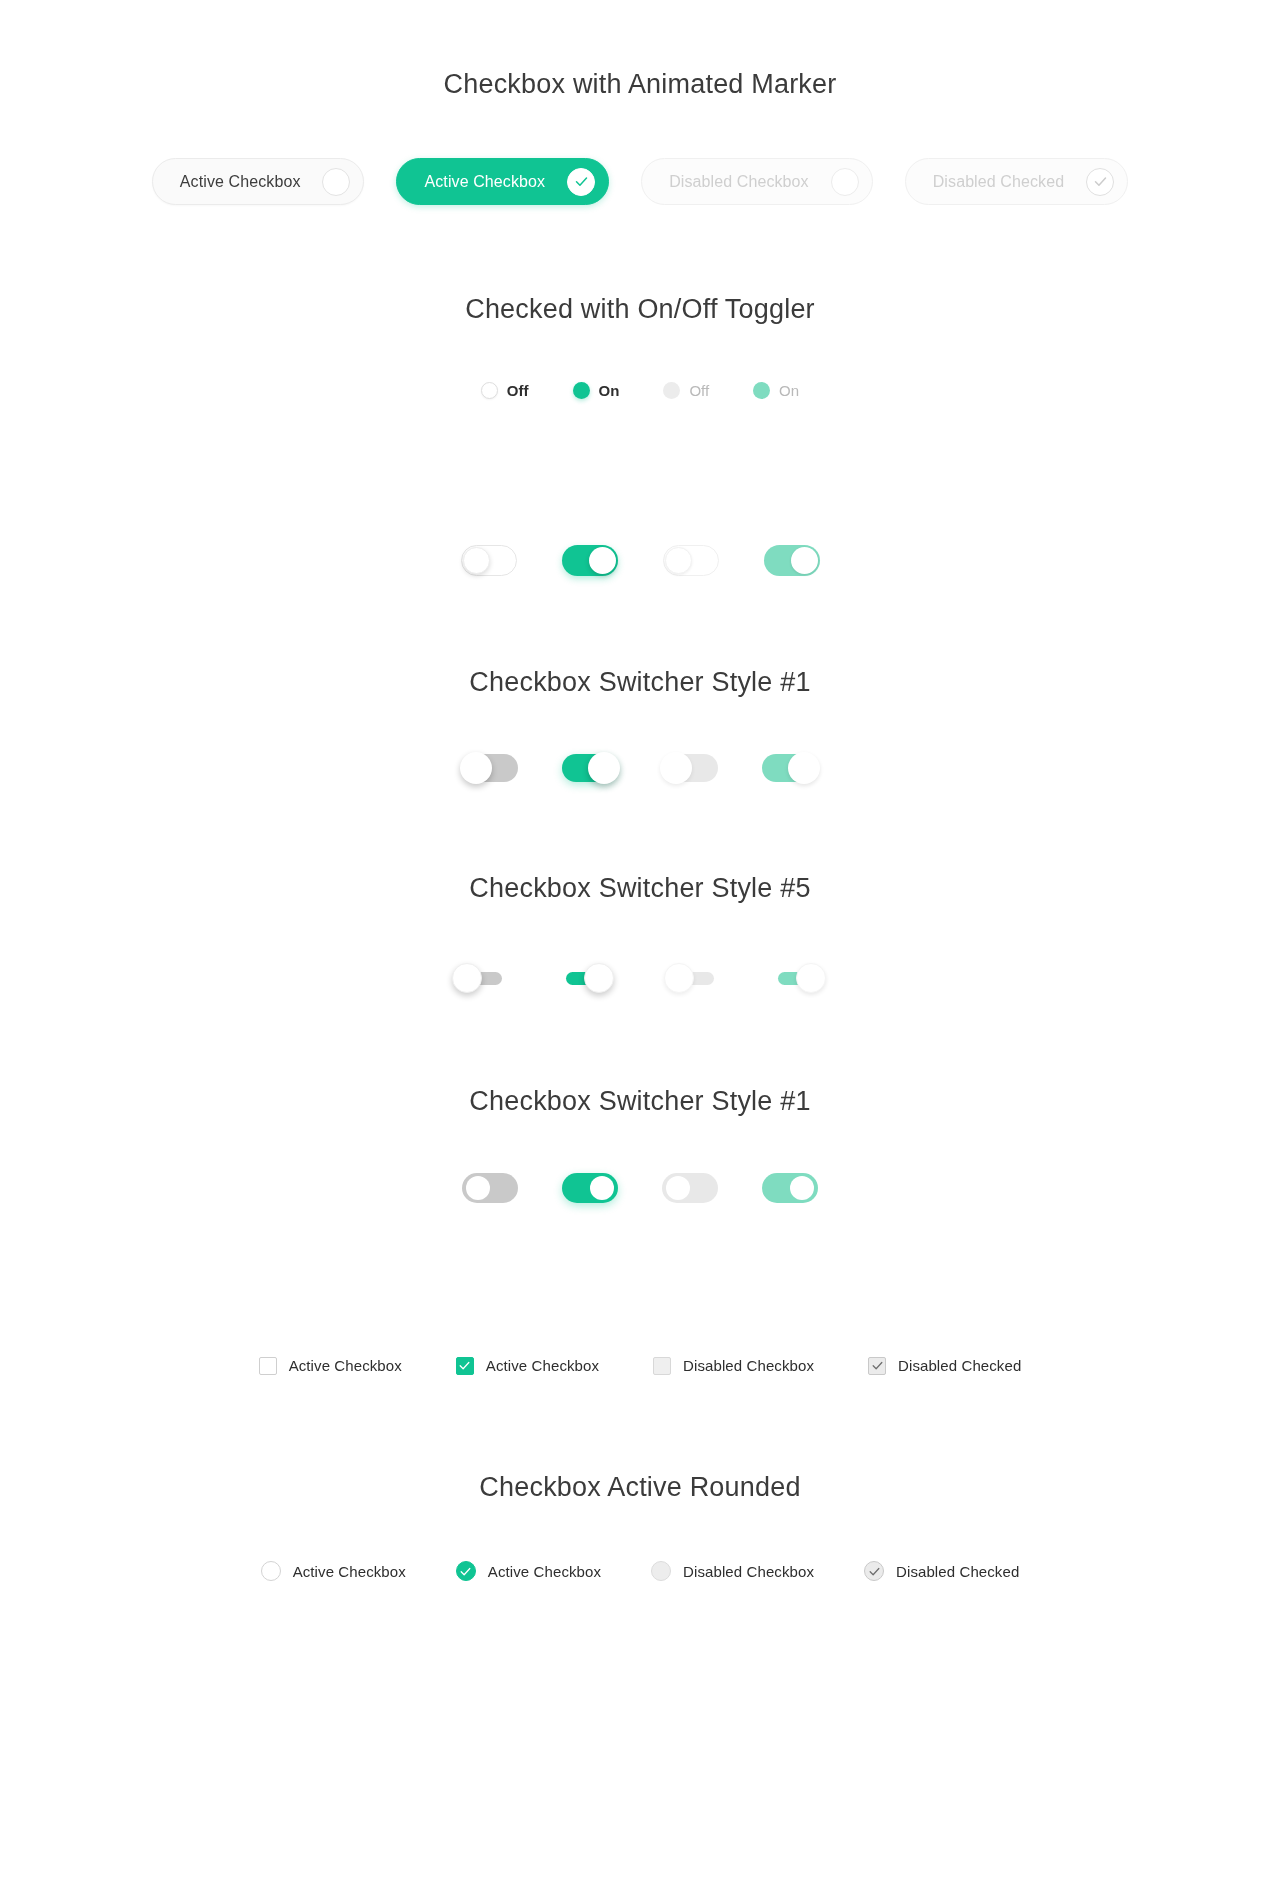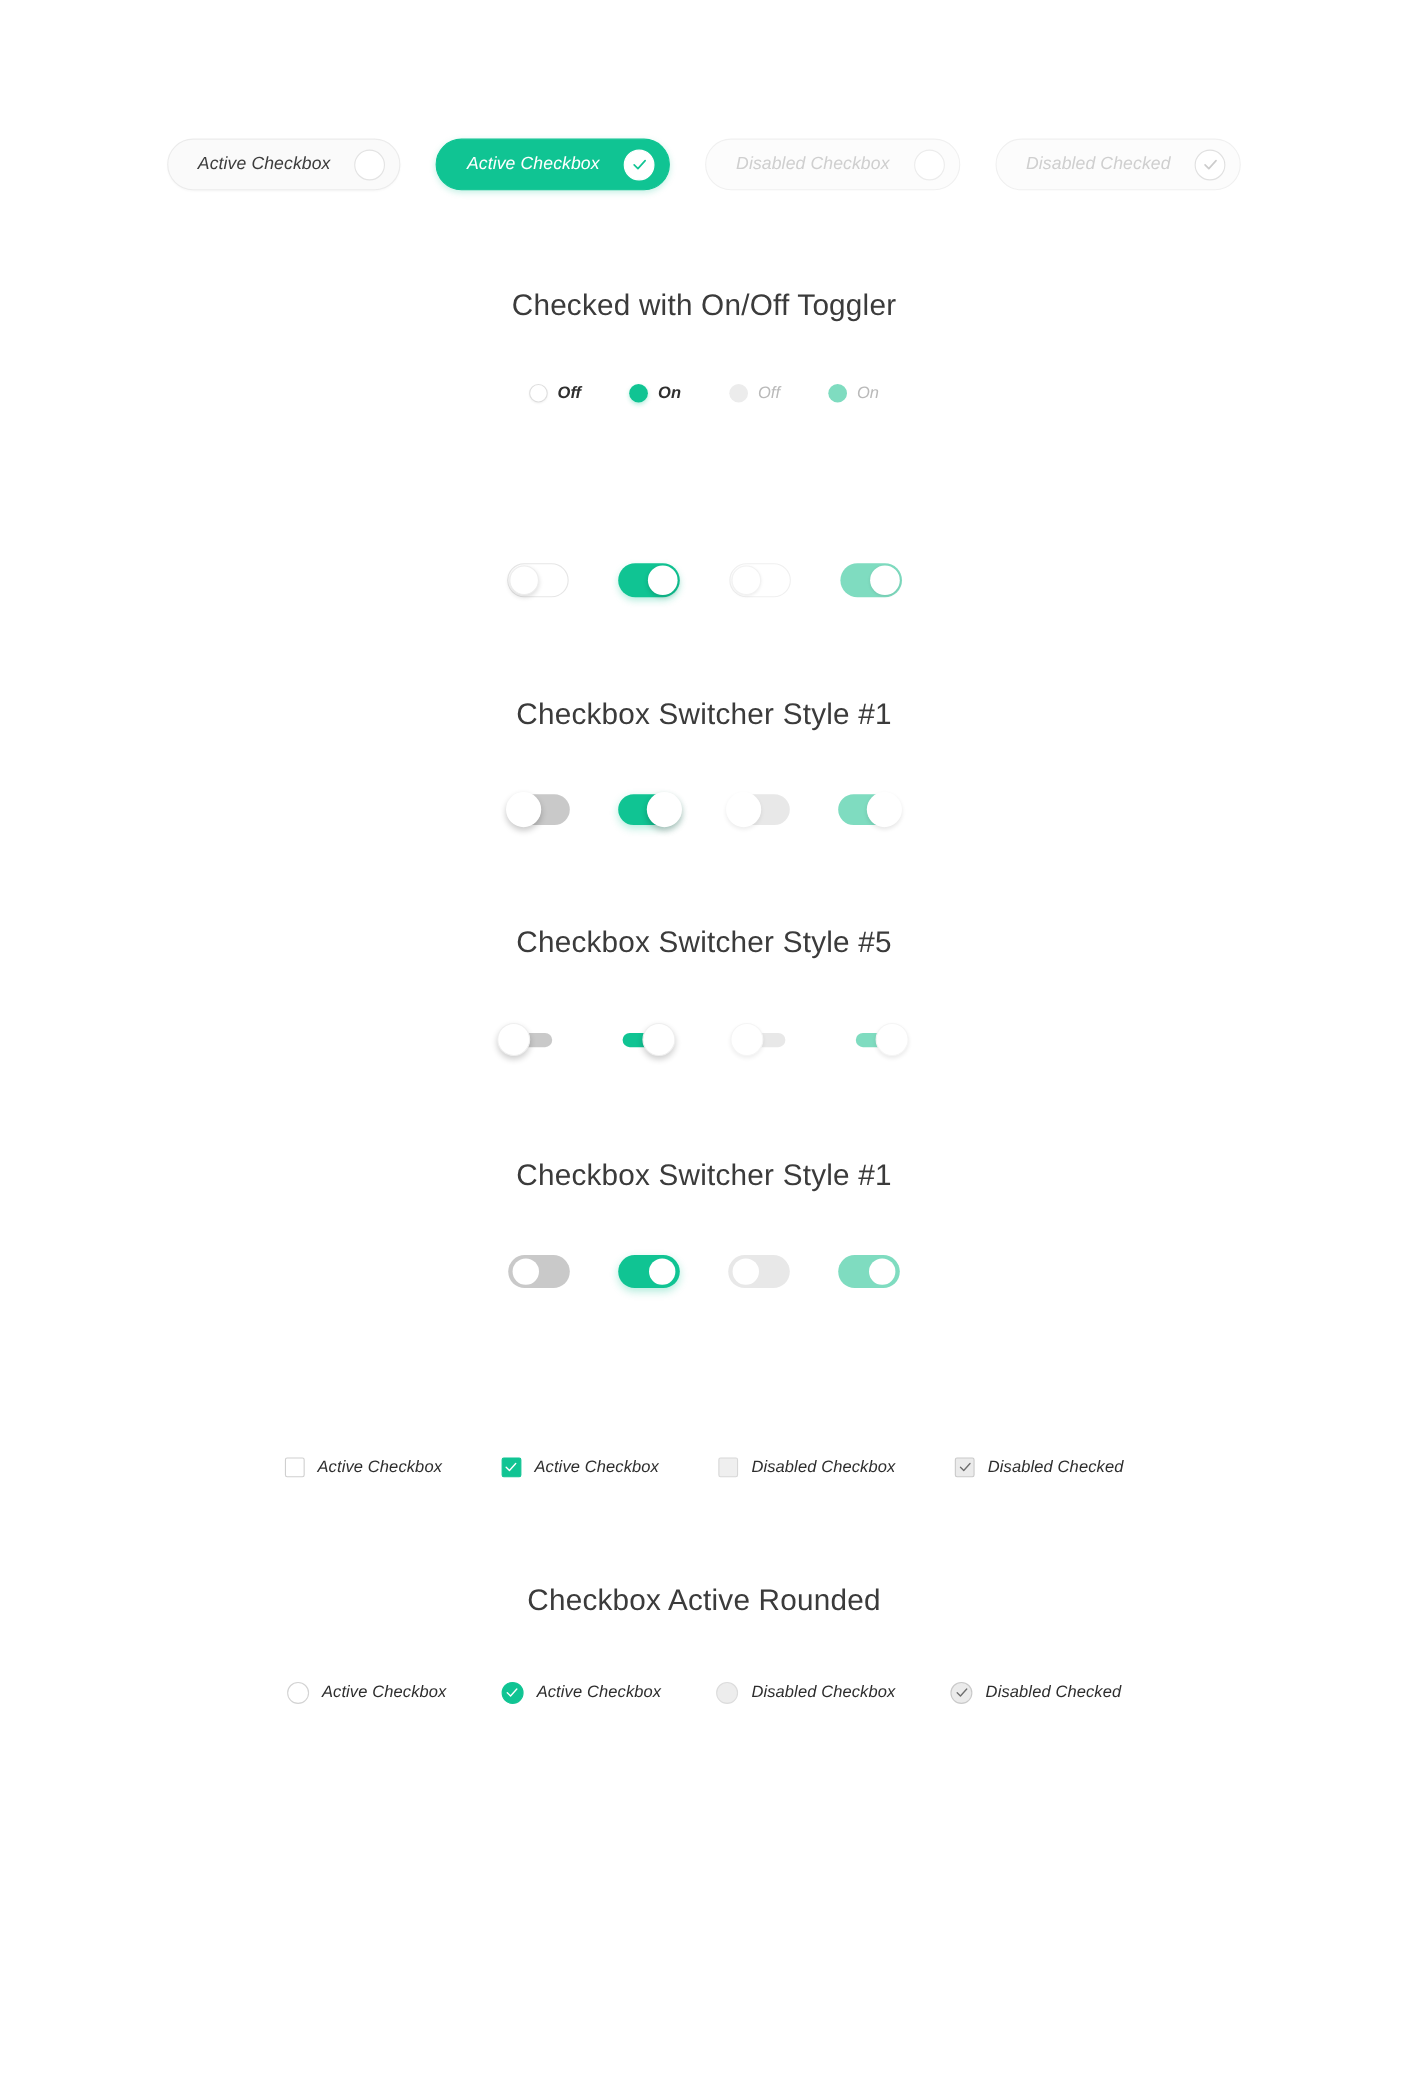--- a/index.html
+++ b/index.html
@@ -33,21 +33,20 @@
     color: #3b3b3b;
     letter-spacing: 0.2px;
     margin: 0;
     line-height: 1.2;
   }
 
   .row {
     display: flex;
     justify-content: center;
     align-items: center;
-    font-style: italic;
   }
 
   
   .sec-marker { padding-top: 68px; }
   .sec-marker .row { margin-top: 58px; gap: 32px; }
 
   .pill {
     display: inline-flex;
     align-items: center;
     justify-content: space-between;
@@ -236,20 +235,21 @@
   .box.rd.b-offd { background:#ededed; border:1px solid #dcdcdc; }
   .box.rd.b-ond  { background:#ebebeb; border:1px solid #c9c9c9; }
   .box.rd.b-ond svg { stroke:#6e6e6e; }
 </style>
 </head>
 <body>
 
 <div class="page">
 
   <section class="section sec-marker">
+    <h2 class="section-title">Checkbox with Animated Marker</h2>
     <div class="row">
         <div class="pill state-active">
           <span class="pill-label">Active Checkbox</span>
           <span class="marker"></span>
         </div>
         <div class="pill state-checked">
           <span class="pill-label">Active Checkbox</span>
           <span class="marker">
             <svg viewBox="0 0 24 24">
               <polyline points="4,12.5 9.5,18 20,6.5"></polyline>

